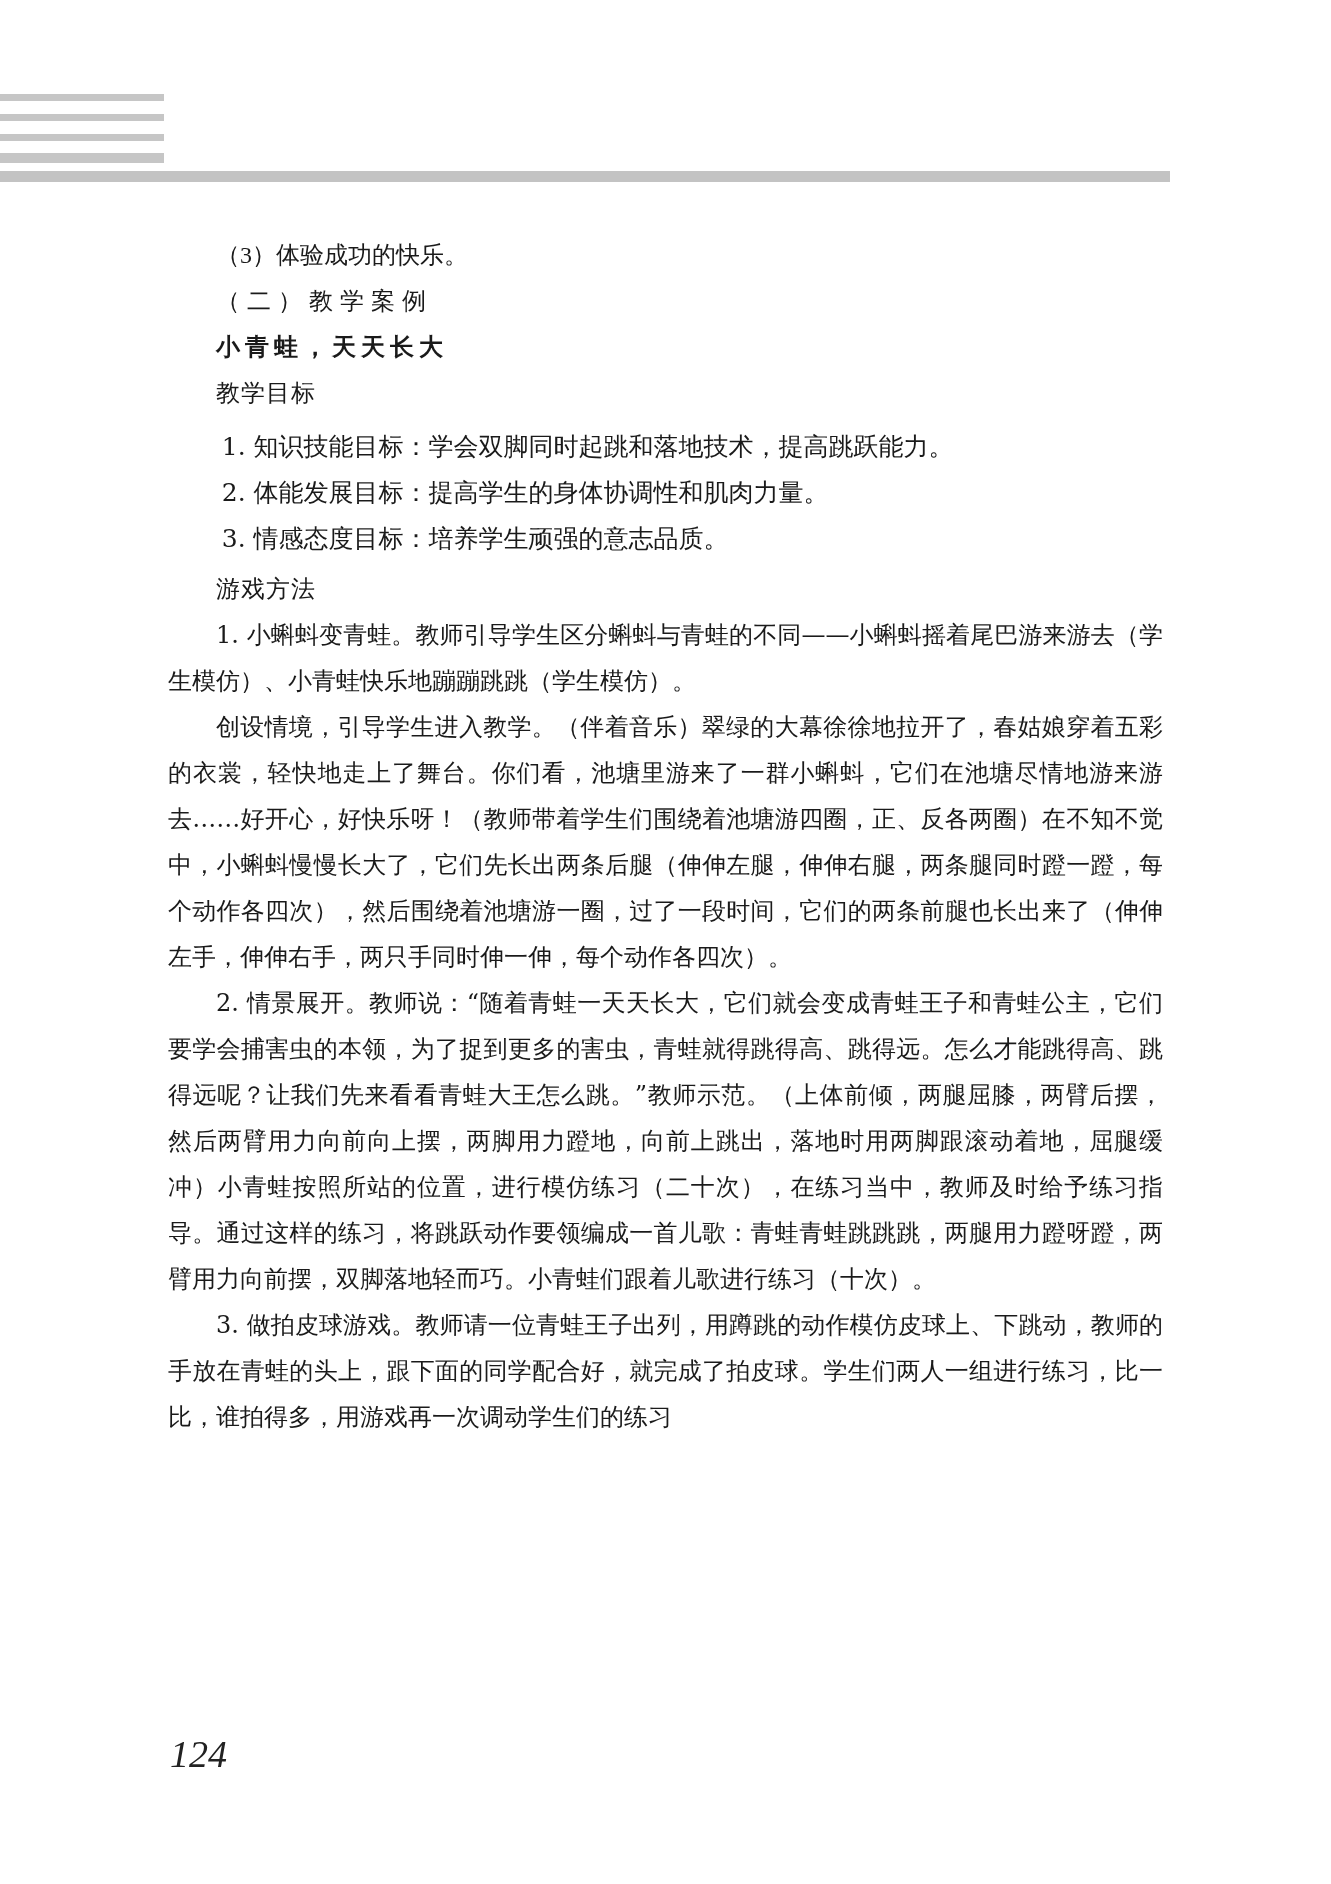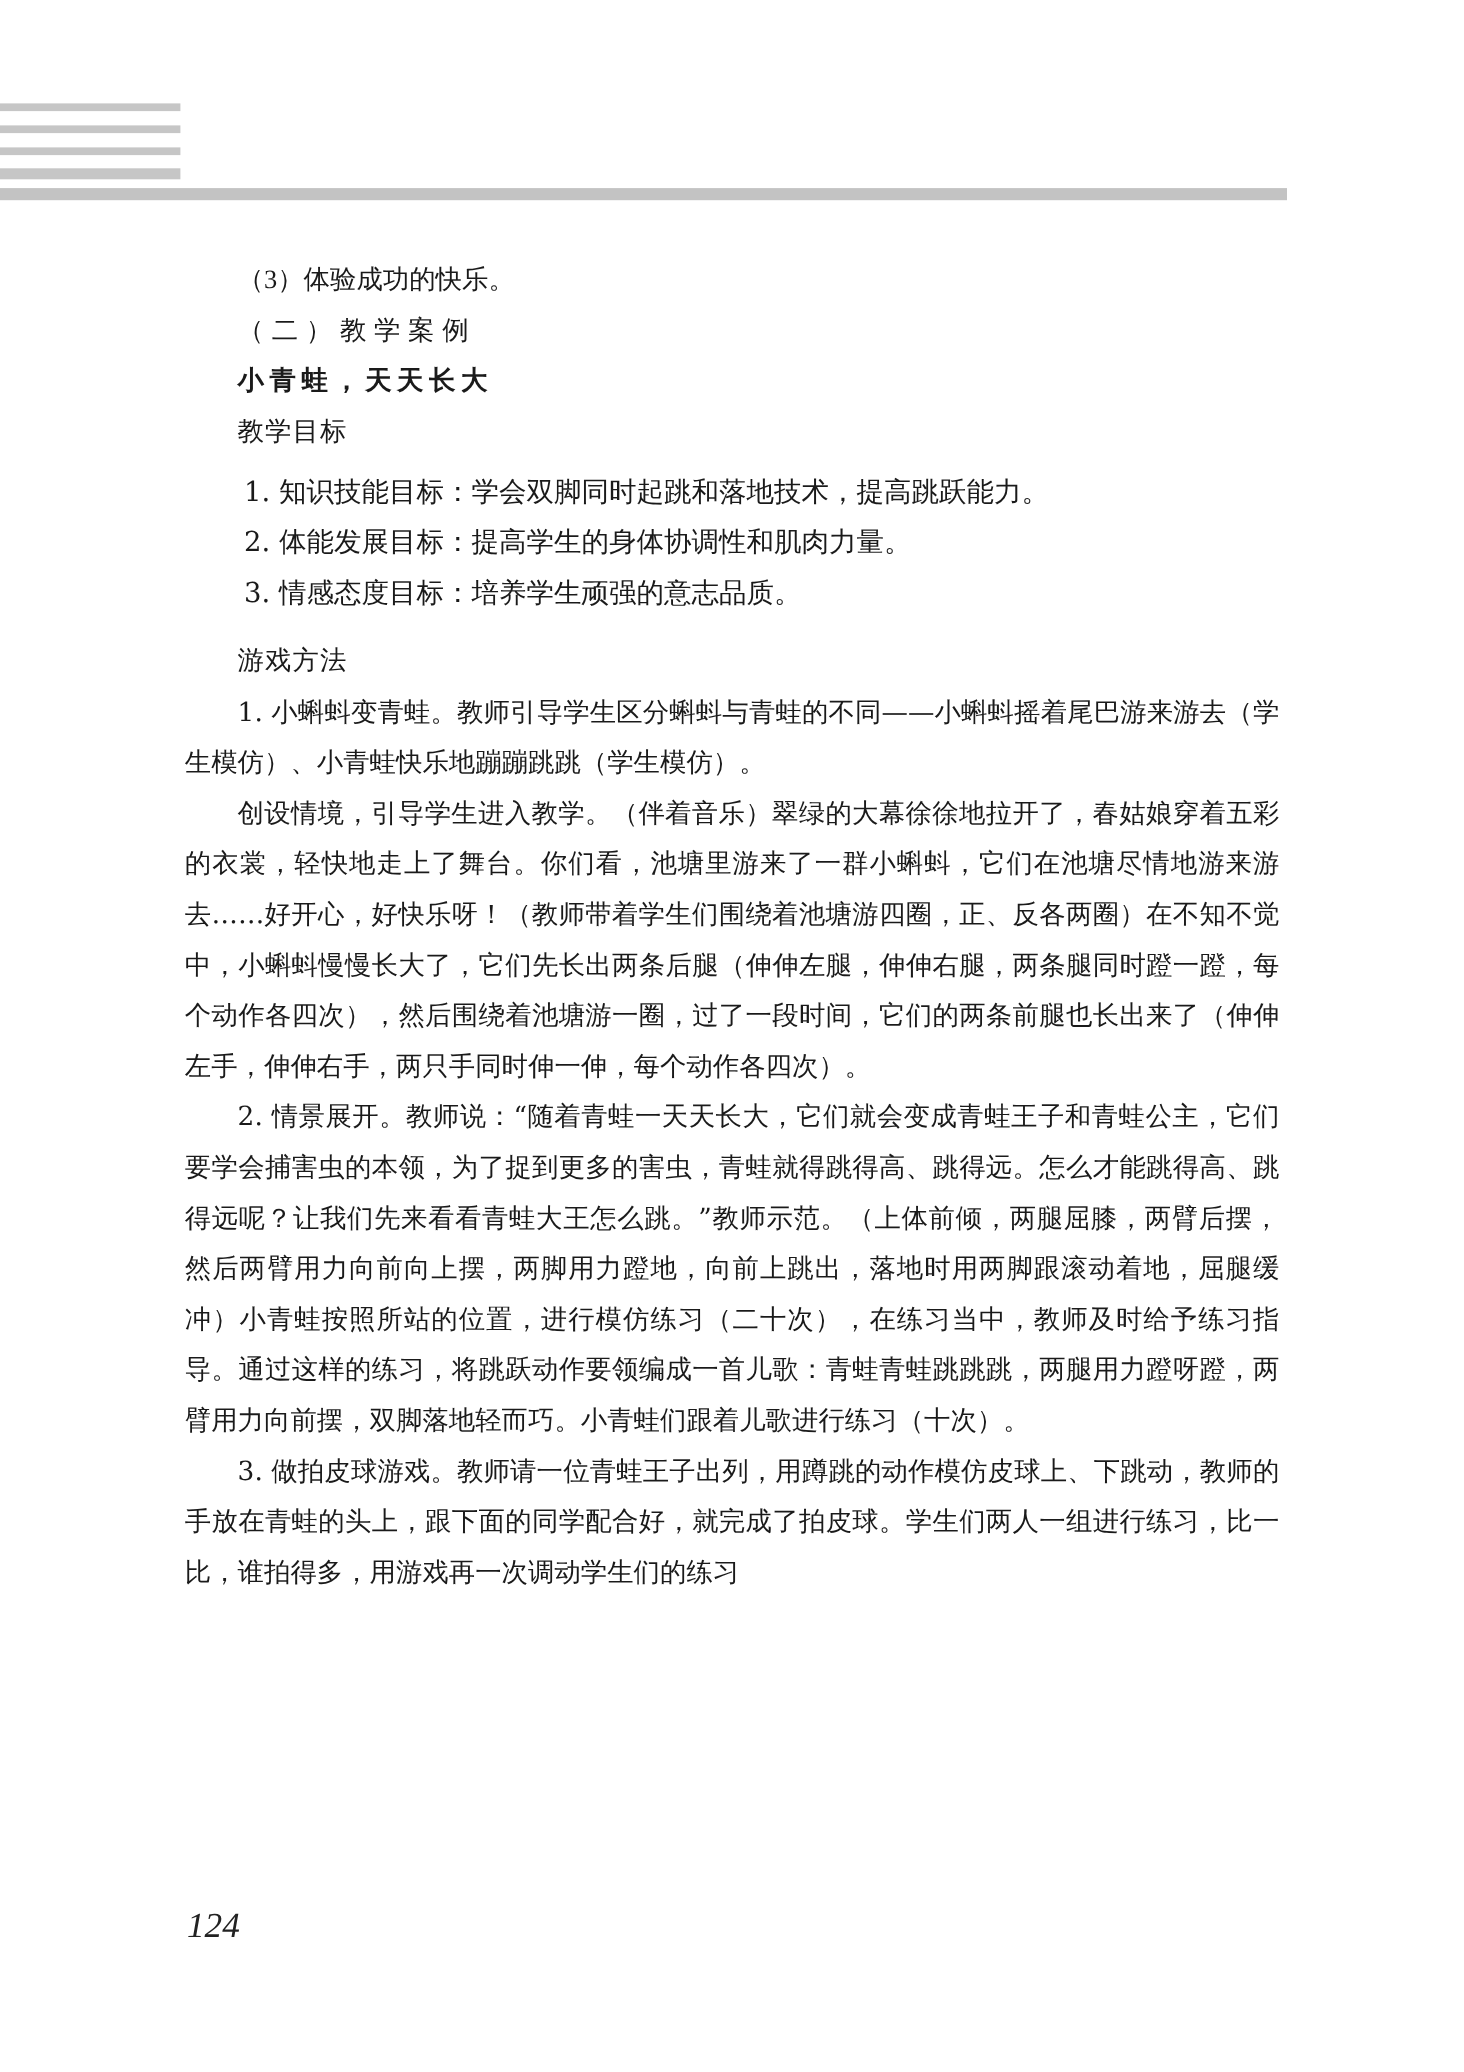--- a/index.html
+++ b/index.html
@@ -69,34 +69,34 @@
   }
   .sub-heading {
     margin: 20px 0 0 0;
     font-size: 33px;
     line-height: 46px;
     font-weight: normal;
     text-indent: 56px;
     font-family: "Liberation Sans", "DejaVu Sans", sans-serif;
     letter-spacing: 1px;
   }
-  .sub-heading.method { margin-top: 16px; }
+  .sub-heading.method { margin-top: 4px; }
   .goal-list { margin: 8px 0 0 0; padding: 0; list-style: none; }
   .goal-list li {
     font-size: 25px;
     line-height: 46px;
     text-indent: 2.15em;
     text-align: justify;
     word-break: break-all;
   }
   .page-number {
     position: absolute;
     left: 170px;
     top: 1732px;
-    font-size: 32px;
+    font-size: 38px;
     font-style: italic;
     font-family: "Liberation Serif", "DejaVu Serif", serif;
     color: #222222;
   }
 </style>
 </head>
 <body>
 
 <div id="page">
 

